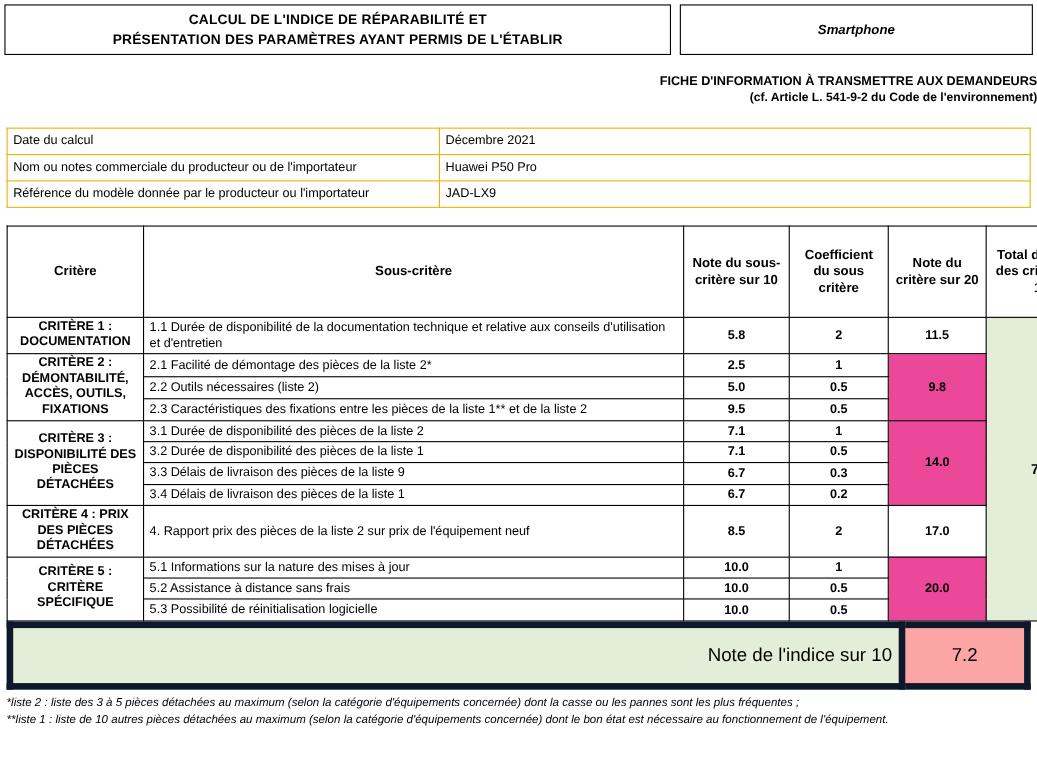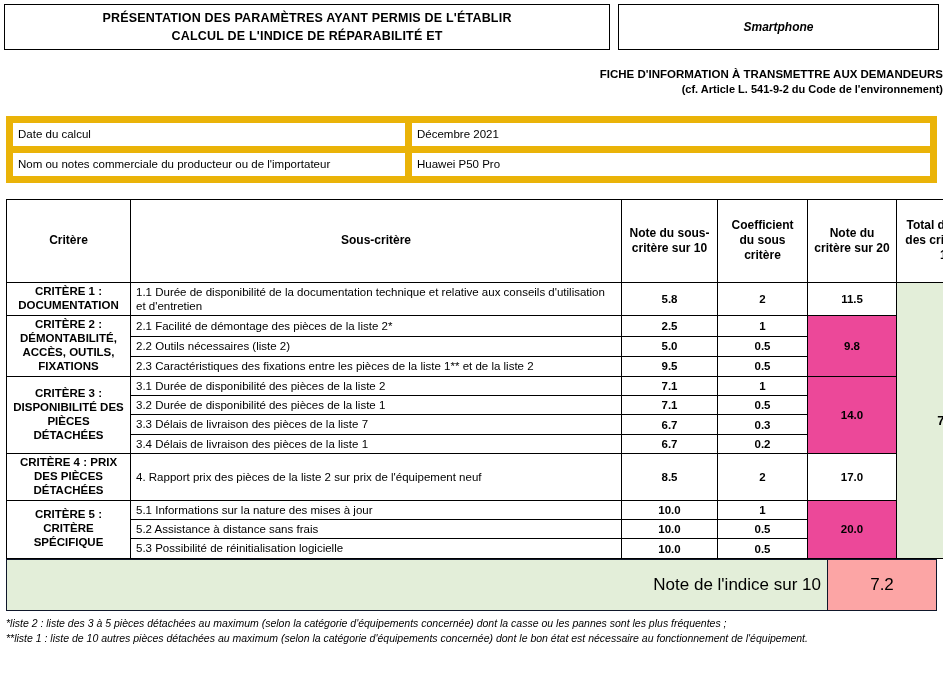--- a/index.html
+++ b/index.html
@@ -63,21 +63,21 @@
   }
 
   
   .id-table {
     margin: 18px 6px 0 6px;
     border-collapse: collapse;
     width: 931px;
     table-layout: fixed;
   }
   .id-table td {
-    border: 7px solid #eab308;
+    border: 1px solid #eab308;
     height: 21px;
     font-size: 11.5px;
     padding: 1px 5px;
   }
   .id-label {
     width: 382px;
     text-align: left;
   }
   .id-value {
     text-align: left;
@@ -139,21 +139,21 @@
 
   
   .final-table {
     margin: 0 6px 0 6px;
     border-collapse: collapse;
     width: 931px;
     table-layout: fixed;
     font-size: 11.5px;
   }
   .final-table td {
-    border: 1px solid #0f172a;
+    border: 6px solid #0f172a;
     padding: 15px 6px;
   }
   .final-label {
     background: #e3eed9;
     text-align: right;
     font-size: 17px;
     font-weight: normal;
   }
   .final-value {
     width: 96px;
@@ -170,41 +170,45 @@
     line-height: 1.5;
   }
 </style>
 </head>
 <body>
 
 <div class="page">
 
   <div class="header-row">
     <div class="header-title">
+      <div>CALCUL DE L'INDICE DE RÉPARABILITÉ ET</div>
       <div>PRÉSENTATION DES PARAMÈTRES AYANT PERMIS DE L'ÉTABLIR</div>
-      <div>CALCUL DE L'INDICE DE RÉPARABILITÉ ET</div>
     </div>
     <div class="header-gap"></div>
     <div class="header-cat">Smartphone</div>
   </div>
 
   <div class="subtitle">
     <div>FICHE D'INFORMATION À TRANSMETTRE AUX DEMANDEURS</div>
     <div class="line2">(cf. Article L. 541-9-2 du Code de l'environnement)</div>
   </div>
 
   <table class="id-table">
     <tbody>
       <tr>
         <td class="id-label">Date du calcul</td>
         <td class="id-value">Décembre 2021</td>
       </tr>
       <tr>
         <td class="id-label">Nom ou notes commerciale du producteur ou de l'importateur</td>
         <td class="id-value">Huawei P50 Pro</td>
+      </tr>
+      <tr>
+        <td class="id-label">Référence du modèle donnée par le producteur ou l'importateur</td>
+        <td class="id-value">JAD-LX9</td>
       </tr>
     </tbody>
   </table>
 
   <table class="main-table">
     <thead>
       <tr>
         <th class="col-crit">Critère</th>
         <th class="col-sub">Sous-critère</th>
         <th class="col-note">Note du sous-critère sur 10</th>
@@ -248,21 +252,21 @@
         <td class="num-cell">7.1</td>
         <td class="num-cell">1</td>
         <td class="greenish" rowspan="4">14.0</td>
       </tr>
       <tr>
         <td class="sub-cell">3.2 Durée de disponibilité des pièces de la liste 1</td>
         <td class="num-cell">7.1</td>
         <td class="num-cell">0.5</td>
       </tr>
       <tr>
-        <td class="sub-cell">3.3 Délais de livraison des pièces de la liste 7</td>
+        <td class="sub-cell">3.3 Délais de livraison des pièces de la liste 9</td>
         <td class="num-cell">6.7</td>
         <td class="num-cell">0.3</td>
       </tr>
       <tr>
         <td class="sub-cell">3.4 Délais de livraison des pièces de la liste 1</td>
         <td class="num-cell">6.7</td>
         <td class="num-cell">0.2</td>
       </tr>
 
       <tr>

